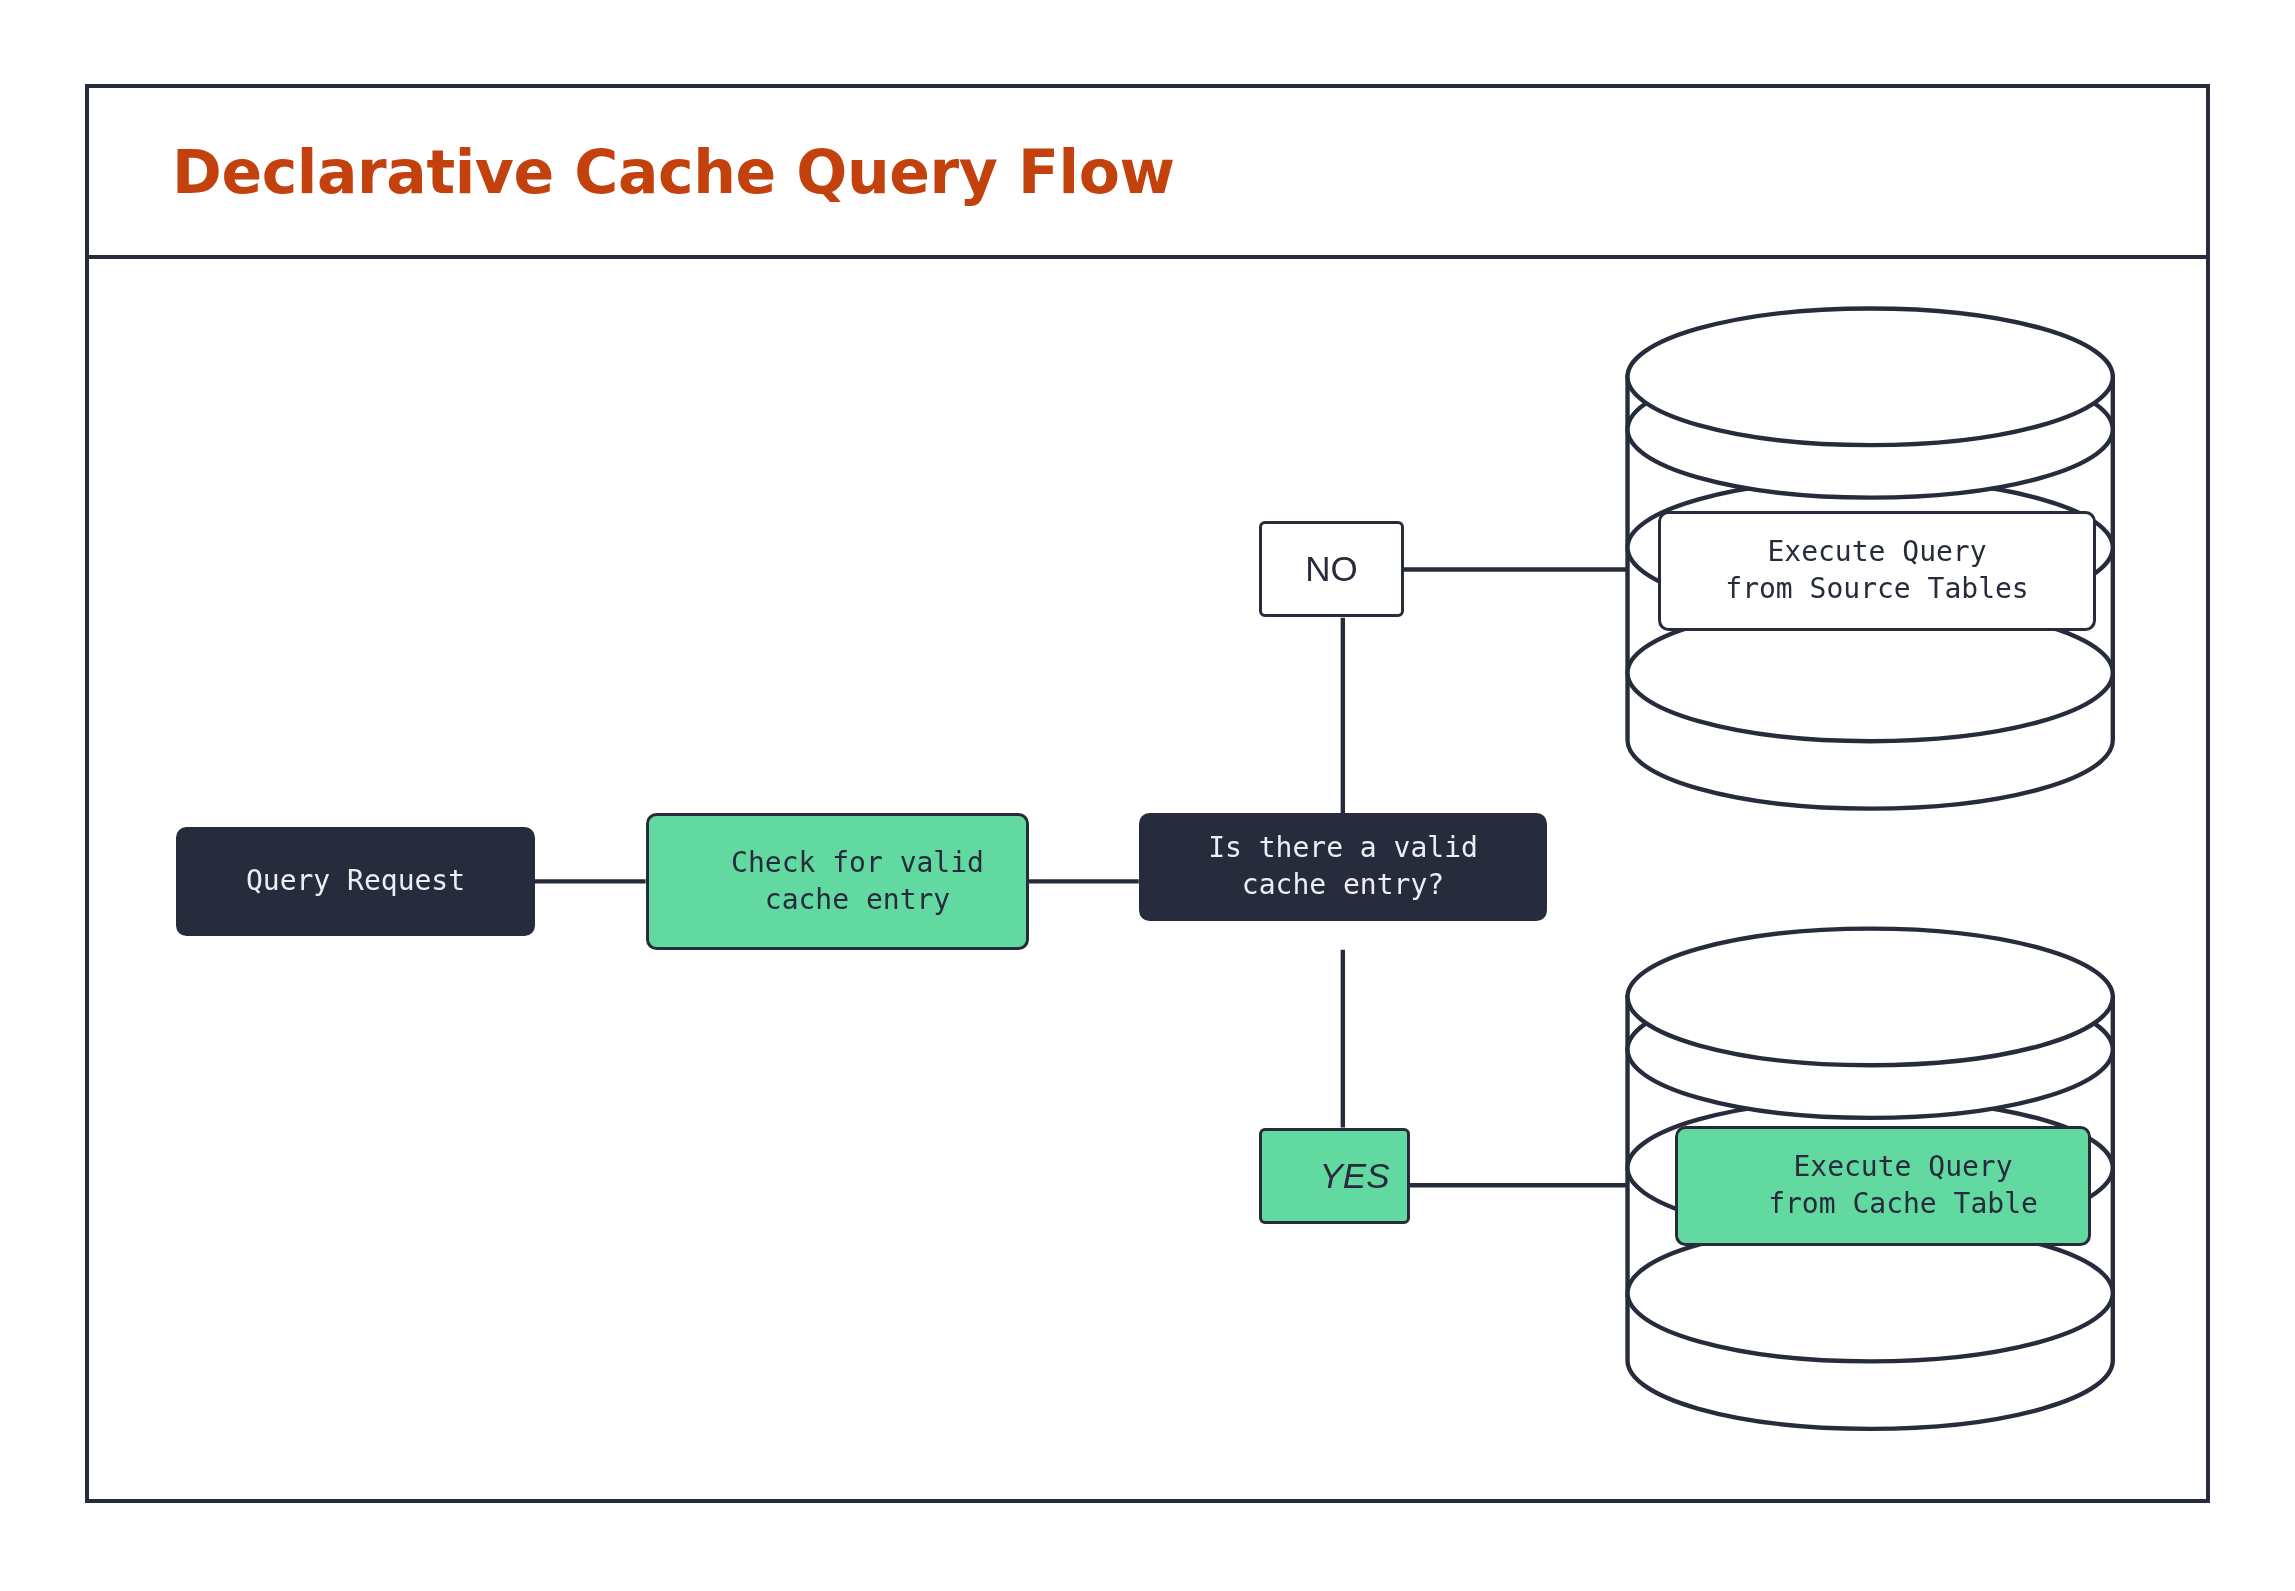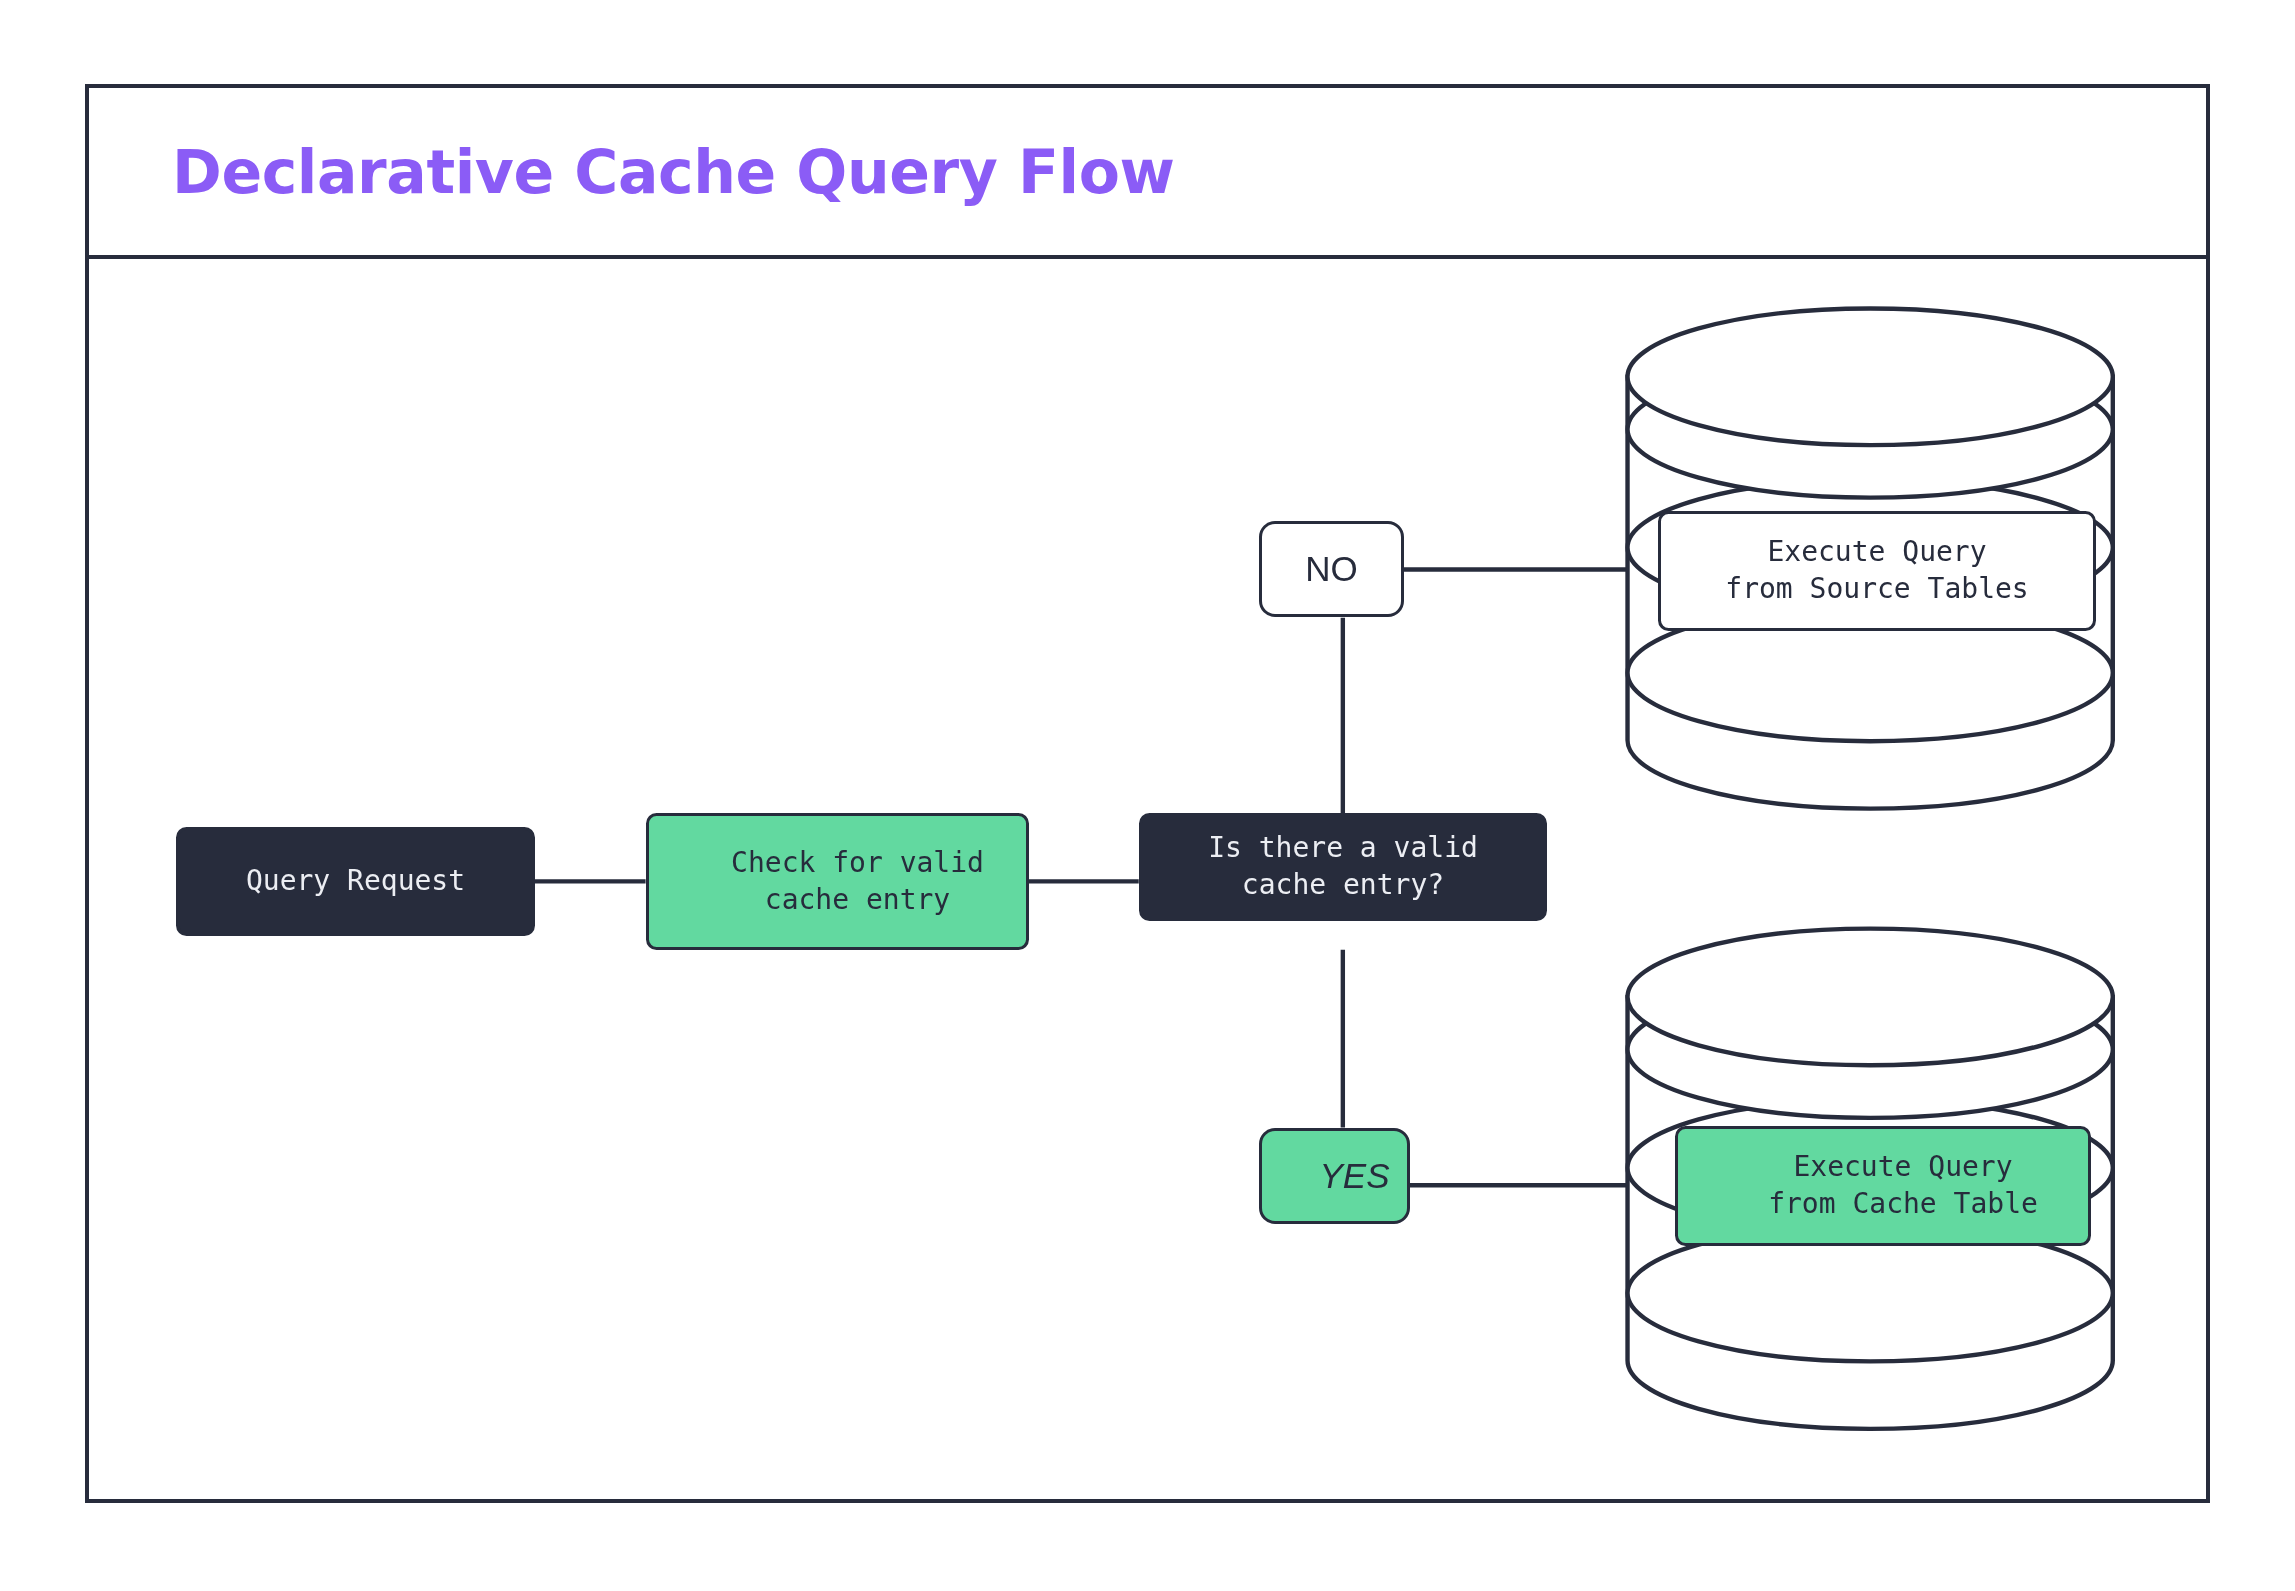--- a/index.html
+++ b/index.html
@@ -40,21 +40,21 @@
     height: 171px;
     border-bottom: 4.4px solid #272c3c;
     box-sizing: border-box;
     display: flex;
     align-items: center;
   }
   .frame-title {
     margin-left: 83px;
     font-size: 60px;
     font-weight: bold;
-    color: #8b5cf6;
+    color: #c2410c;
     letter-spacing: -0.4px;
     white-space: nowrap;
     font-family: "DejaVu Sans", sans-serif;
   }
 
   
   .diagram {
     position: absolute;
     left: 0;
     top: 0;
@@ -96,21 +96,21 @@
     padding-left: 40px;
   }
   .node.white {
     background: #ffffff;
     color: #272c3c;
     border: 3.5px solid #272c3c;
   }
   .node.edge-label {
     font-family: "Liberation Sans", sans-serif;
     font-size: 35px;
-    border-radius: 16px;
+    border-radius: 6px;
   }
 
   
   #node-query-request { left: 176px;  top: 827px;  width: 359px; height: 109px; }
   #node-check-cache   { left: 646px;  top: 813px;  width: 383px; height: 137px; }
   #node-decision      { left: 1139px; top: 813px;  width: 408px; height: 108px; }
 
   #label-no  { left: 1259px; top: 521px;  width: 145px; height: 96px; }
   #label-yes { left: 1259px; top: 1128px; width: 151px; height: 96px; font-style: italic; }
 

